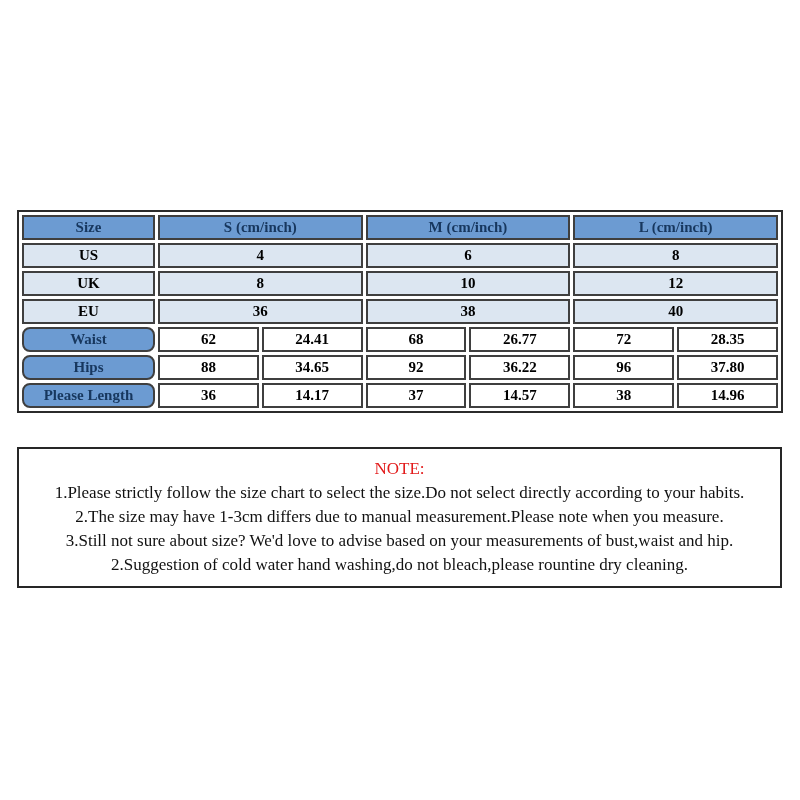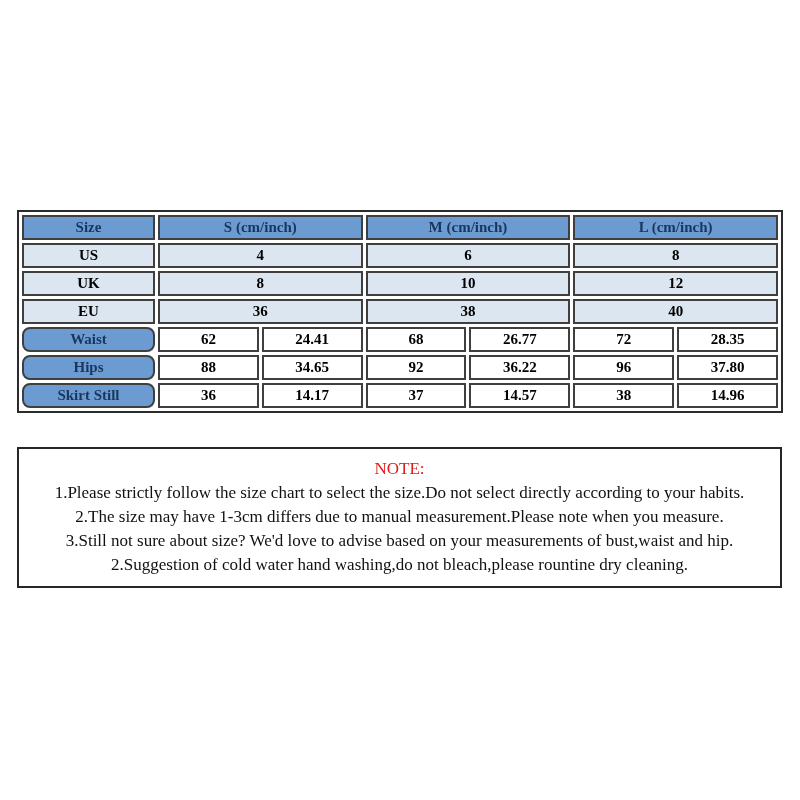--- a/index.html
+++ b/index.html
@@ -136,21 +136,21 @@
       <td class="bluelbl">Hips</td>
       <td class="white">88</td>
       <td class="white">34.65</td>
       <td class="white">92</td>
       <td class="white">36.22</td>
       <td class="white">96</td>
       <td class="white">37.80</td>
     </tr>
 
     <tr>
-      <td class="bluelbl">Skirt Still</td>
+      <td class="bluelbl">Please Length</td>
       <td class="white">36</td>
       <td class="white">14.17</td>
       <td class="white">37</td>
       <td class="white">14.57</td>
       <td class="white">38</td>
       <td class="white">14.96</td>
     </tr>
   </tbody>
 </table>
 

